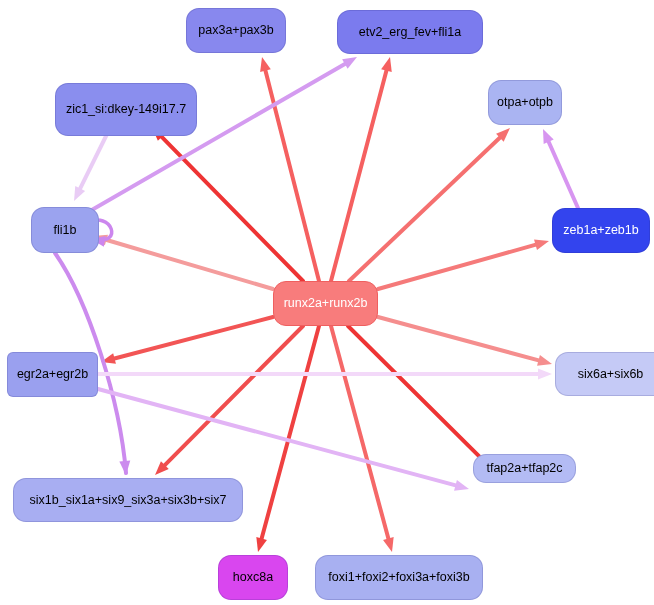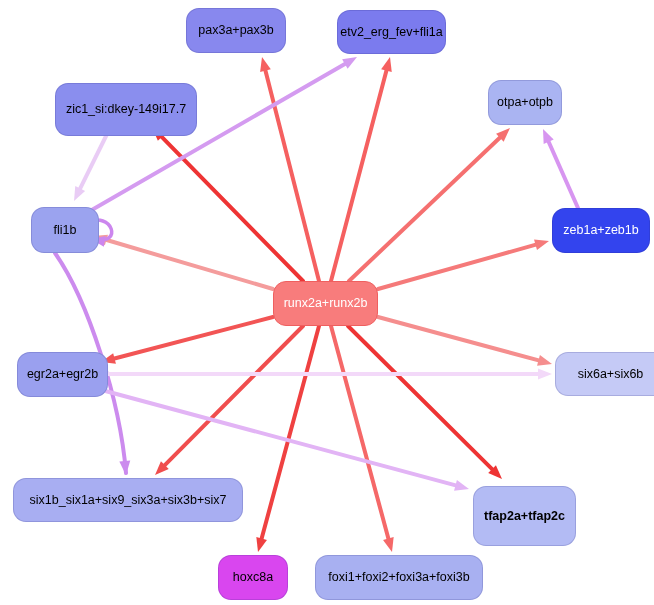--- a/index.html
+++ b/index.html
@@ -115,48 +115,48 @@
       </g>
       <g>
         <line x1="98" y1="389" x2="460.3101369925142" y2="486.65771886590676" stroke="#e2b4f5" stroke-width="4" stroke-linecap="round"></line>
         <polygon points="469,489 456.913829348079,480.0459797312803 454.0510412952984,490.66692340709636" fill="#e2b4f5"></polygon>
       </g>
     </svg>
   <div id="node-layer">
       <div class="graph-node" style="left: 186px; top: 8px; width: 100px; height: 45px; background: rgb(136, 136, 238);">
         <span class="node-label" style="color: rgb(0, 0, 0);">pax3a+pax3b</span>
       </div>
-      <div class="graph-node" style="left: 337px; top: 10px; width: 109px; height: 44px; background: rgb(123, 123, 238);">
+      <div class="graph-node" style="left: 337px; top: 10px; width: 146px; height: 44px; background: rgb(123, 123, 238);">
         <span class="node-label" style="color: rgb(0, 0, 0);">etv2_erg_fev+fli1a</span>
       </div>
       <div class="graph-node" style="left: 55px; top: 83px; width: 142px; height: 53px; background: rgb(138, 142, 238);">
         <span class="node-label" style="color: rgb(0, 0, 0);">zic1_si:dkey-149i17.7</span>
       </div>
       <div class="graph-node" style="left: 488px; top: 80px; width: 74px; height: 45px; background: rgb(170, 180, 242);">
         <span class="node-label" style="color: rgb(0, 0, 0);">otpa+otpb</span>
       </div>
       <div class="graph-node" style="left: 19px; top: 207px; width: 68px; height: 46px; background: rgb(155, 163, 239); margin-left: 12px;">
         <span class="node-label" style="color: rgb(0, 0, 0);">fli1b</span>
       </div>
       <div class="graph-node" style="left: 552px; top: 208px; width: 98px; height: 45px; background: rgb(51, 68, 238);">
         <span class="node-label" style="color: rgb(255, 255, 255);">zeb1a+zeb1b</span>
       </div>
       <div class="graph-node" style="left: 273px; top: 281px; width: 105px; height: 45px; background: rgb(248, 124, 124); border-color: rgb(239, 95, 95);">
         <span class="node-label" style="color: rgb(255, 255, 255);">runx2a+runx2b</span>
       </div>
-      <div class="graph-node" style="left: 17px; top: 352px; width: 91px; height: 45px; background: rgb(154, 160, 239);">
+      <div class="graph-node" style="left: 7px; top: 352px; width: 91px; height: 45px; background: rgb(154, 160, 239); border-radius: 6px;">
         <span class="node-label" style="color: rgb(0, 0, 0);">egr2a+egr2b</span>
       </div>
       <div class="graph-node" style="left: 555px; top: 352px; width: 111px; height: 44px; background: rgb(197, 202, 246);">
         <span class="node-label" style="color: rgb(0, 0, 0);">six6a+six6b</span>
       </div>
       <div class="graph-node" style="left: 13px; top: 478px; width: 230px; height: 44px; background: rgb(168, 174, 242);">
         <span class="node-label" style="color: rgb(0, 0, 0);">six1b_six1a+six9_six3a+six3b+six7</span>
       </div>
-      <div class="graph-node" style="left: 473px; top: 486px; width: 103px; height: 60px; background: rgb(179, 187, 244); font-weight: bold;">
+      <div class="graph-node" style="left: 473px; top: 454px; width: 103px; height: 29px; background: rgb(179, 187, 244);">
         <span class="node-label" style="color: rgb(0, 0, 0);">tfap2a+tfap2c</span>
       </div>
       <div class="graph-node" style="left: 218px; top: 555px; width: 70px; height: 45px; background: #d946ef;">
         <span class="node-label" style="color: rgb(0, 0, 0);">hoxc8a</span>
       </div>
       <div class="graph-node" style="left: 315px; top: 555px; width: 168px; height: 45px; background: rgb(168, 176, 241);">
         <span class="node-label" style="color: rgb(0, 0, 0);">foxi1+foxi2+foxi3a+foxi3b</span>
       </div>
     </div>
 </div>

